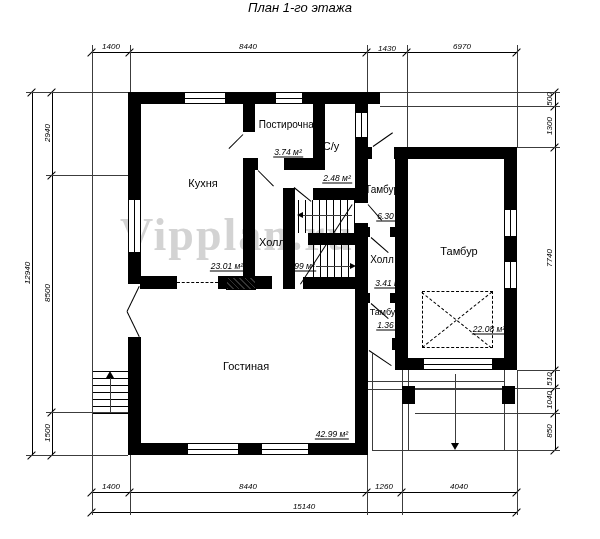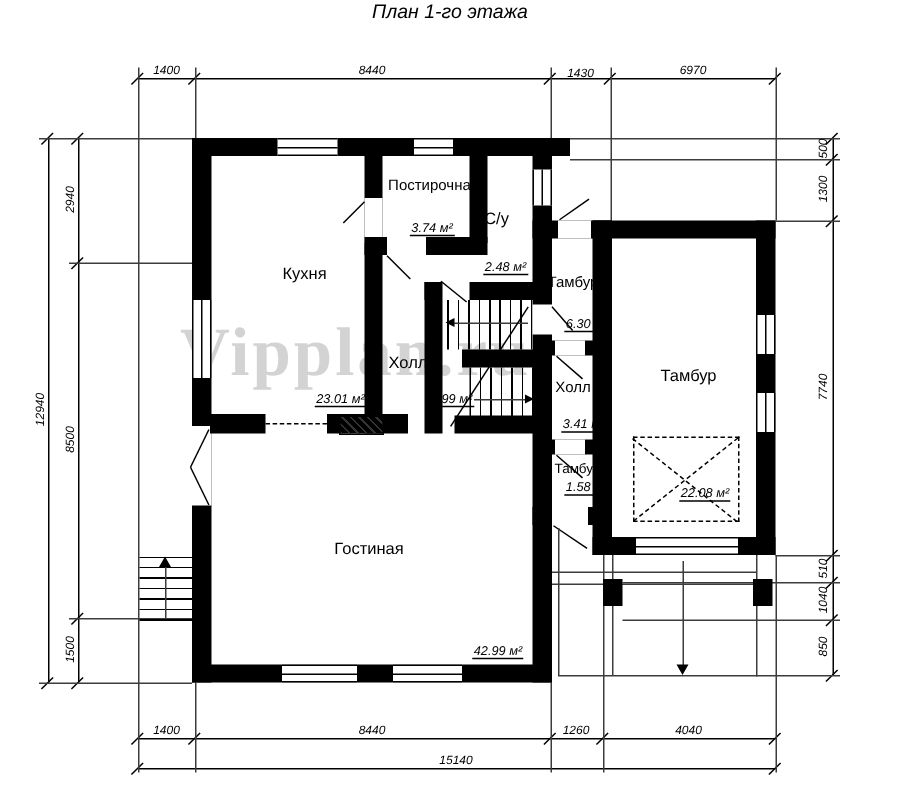--- a/index.html
+++ b/index.html
@@ -195,19 +195,19 @@
   <div class="ar" style="left:288px;top:152px">3.74 м²</div>
   <div class="lbl" style="left:331px;top:146px">С/у</div>
   <div class="ar" style="left:337px;top:178px">2.48 м²</div>
   <div class="lbl" style="left:382px;top:189px;font-size:10px">Тамбур</div>
   <div class="ar" style="left:391px;top:216px">6.30 м²</div>
   <div class="lbl" style="left:272px;top:242px">Холл</div>
   <div class="ar" style="left:301px;top:266px">5.99 м²</div>
   <div class="lbl" style="left:382px;top:259px;font-size:10px">Холл</div>
   <div class="ar" style="left:389px;top:283px">3.41 м²</div>
   <div class="lbl" style="left:385px;top:312px;font-size:9px">Тамбур</div>
-  <div class="ar" style="left:391px;top:325px">1.58 м²</div>
+  <div class="ar" style="left:391px;top:325px">1.36 м²</div>
   <div class="lbl" style="left:459px;top:251px">Тамбур</div>
-  <div class="ar" style="left:470px;top:329px">22.08 м²</div>
+  <div class="ar" style="left:489px;top:329px">22.08 м²</div>
   <div class="lbl" style="left:246px;top:366px">Гостиная</div>
   <div class="ar" style="left:332px;top:434px">42.99 м²</div>
 
 </div>
 
 </body></html>

